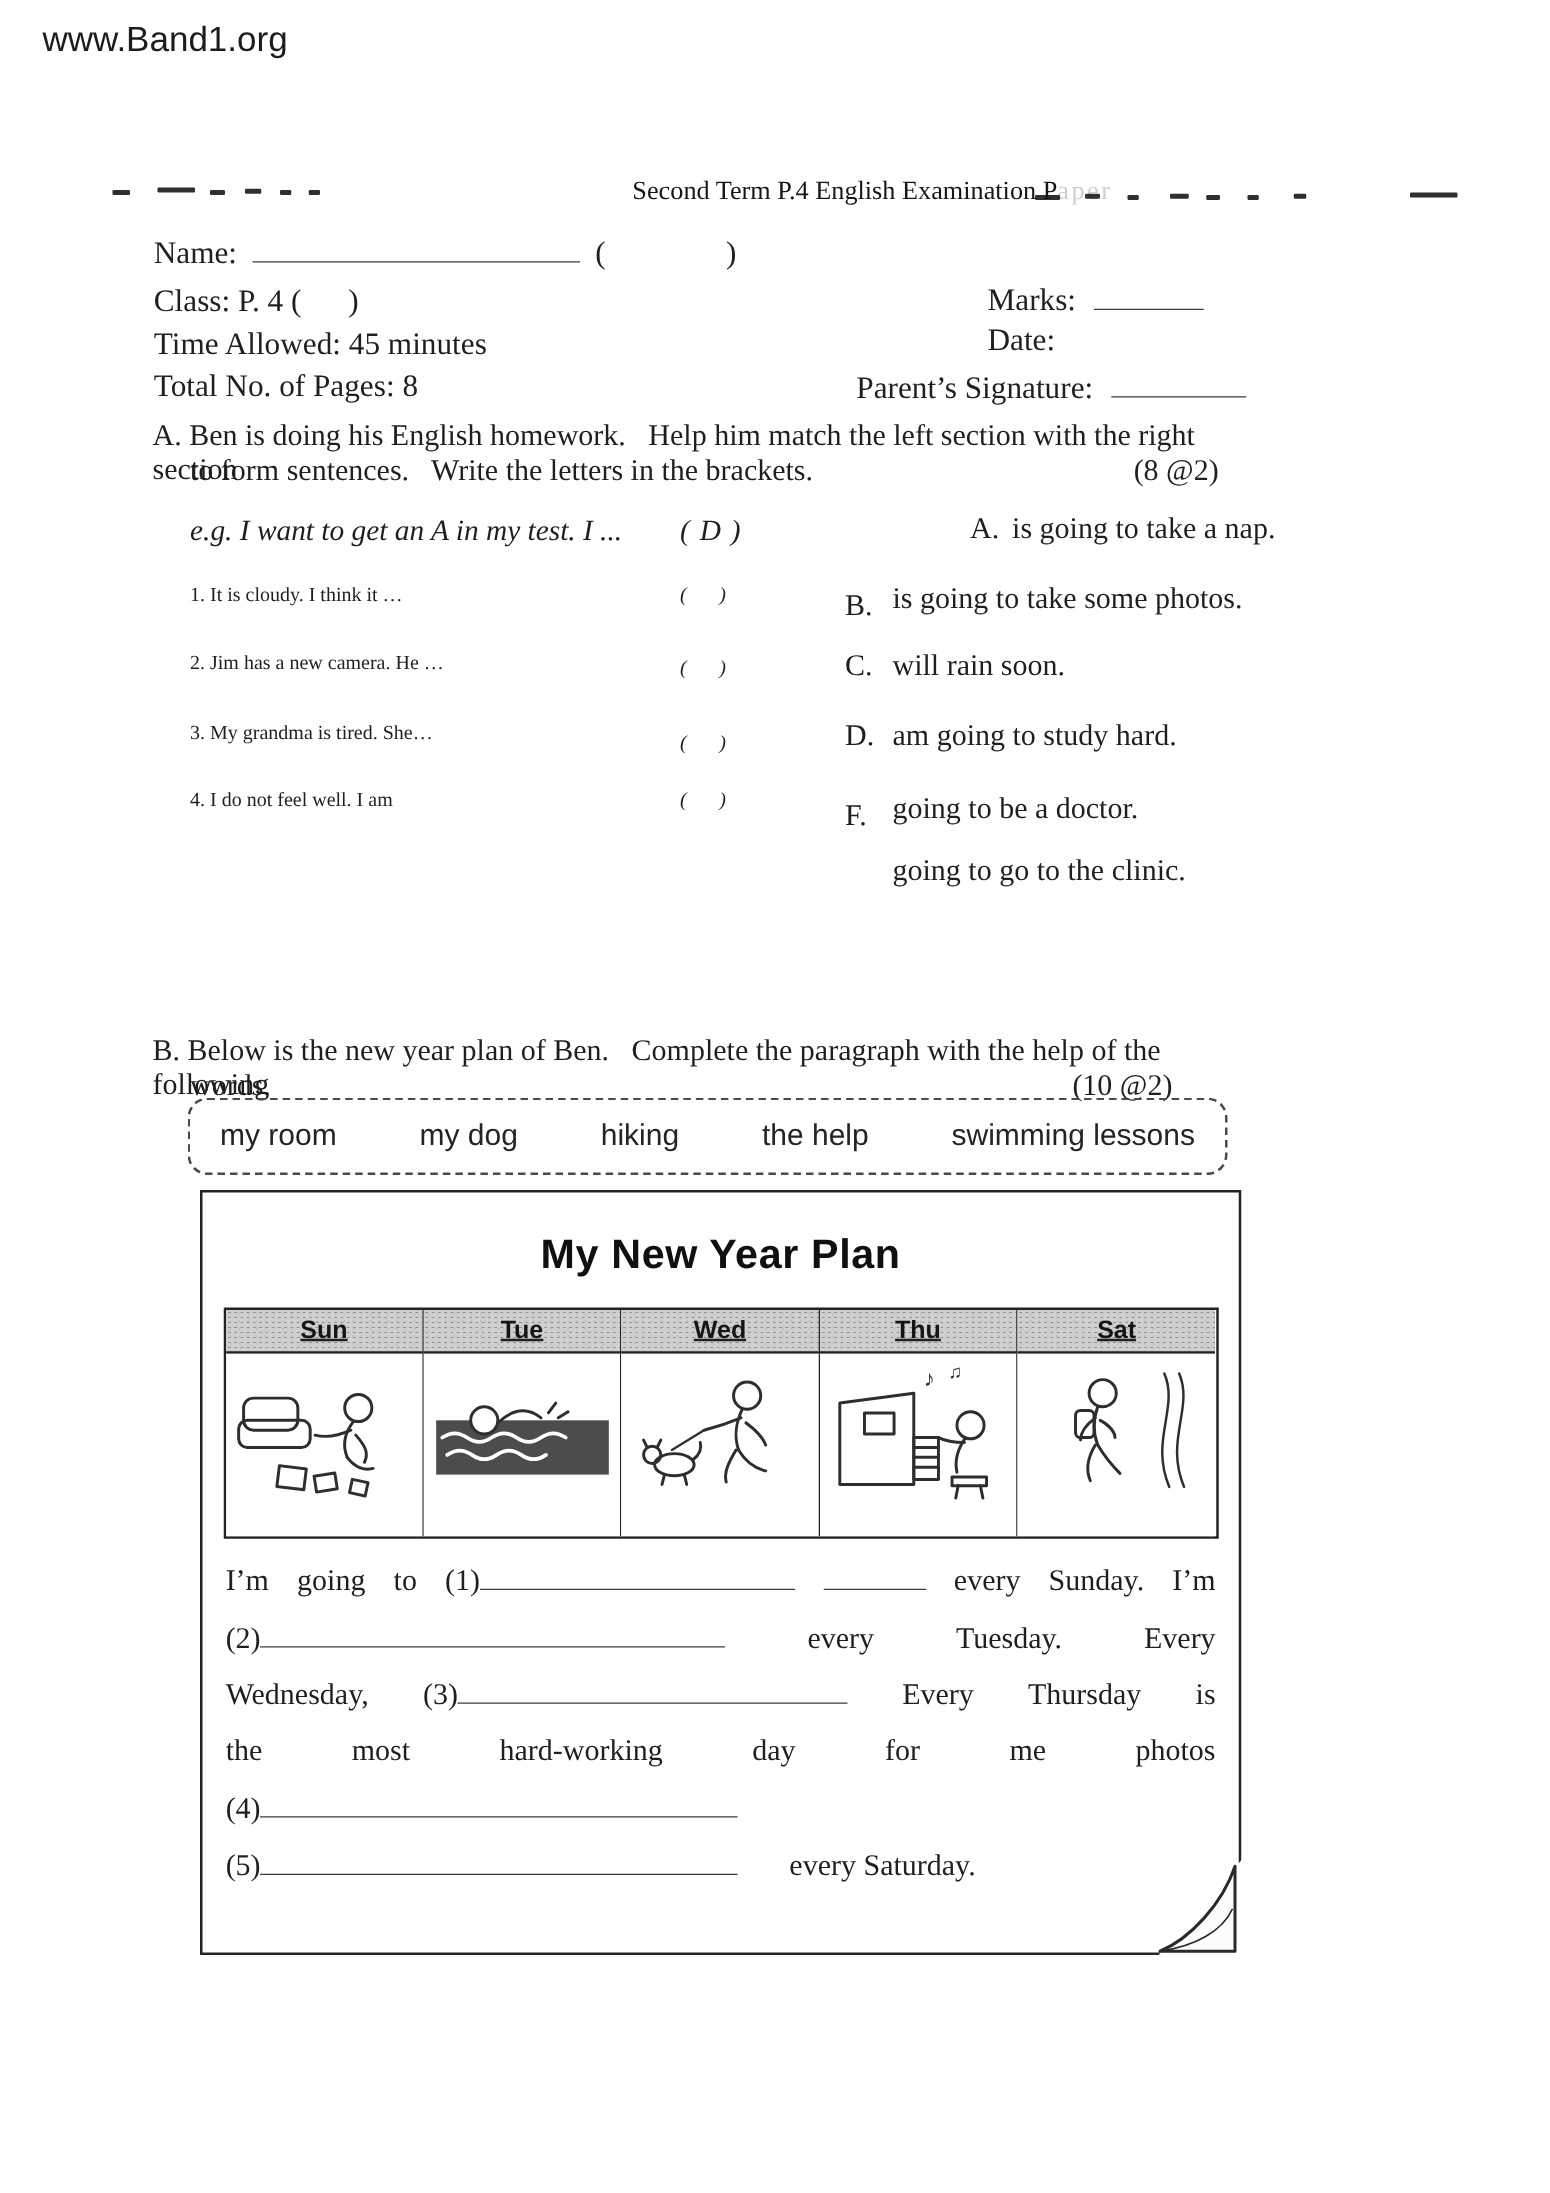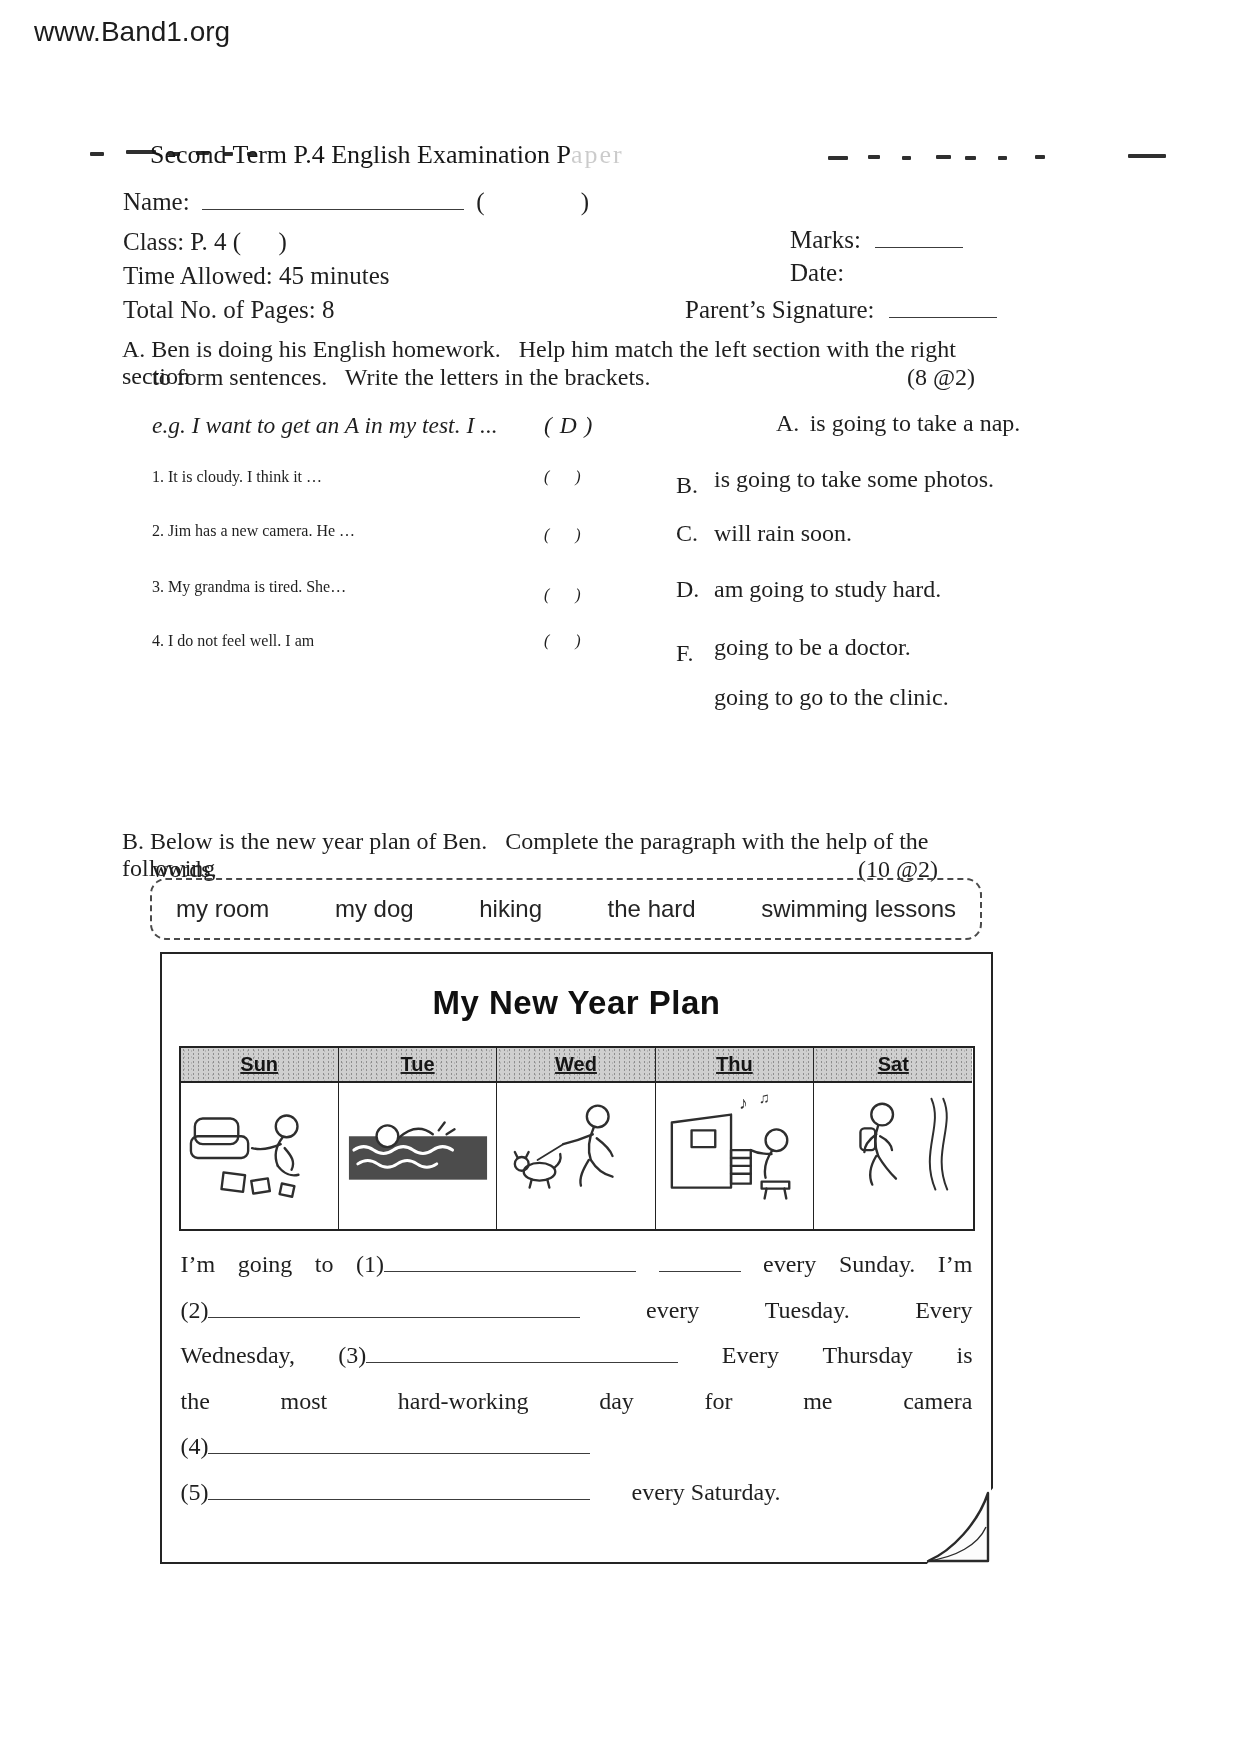--- a/index.html
+++ b/index.html
@@ -5,21 +5,21 @@
   html,body{margin:0;padding:0;background:#e8e8e8;}
   .page{position:relative;width:1240px;height:1754px;background:#ffffff;
         font-family:"Liberation Serif", serif;color:#1f1f1f;overflow:hidden;}
   .abs{position:absolute;}
   .pre{white-space:pre-wrap;}
   .t24{font-size:24px;}
   .t25{font-size:25px;}
   .blank{display:inline-block;height:0.85em;border-bottom:1.7px solid #3c3c3c;}
   .watermark{left:34px;top:16px;font-family:"Liberation Sans", sans-serif;
              font-size:28px;color:#1c1c1c;}
-  .title{left:150px;top:140px;width:740px;text-align:left;font-size:26px;color:#161616;}
+  .title{left:150px;top:140px;width:740px;text-align:right;font-size:21px;color:#161616;}
   .faded{opacity:0.22;letter-spacing:2px;}
   .dash{position:absolute;height:3.5px;background:#2f2f2f;border-radius:1px;}
   
   .mrow{position:absolute;left:152px;width:620px;font-size:16px;white-space:nowrap;}
   .mrow .br{position:absolute;left:392px;font-style:italic;letter-spacing:1px;white-space:pre;}
   .mrow.eg{font-style:italic;font-size:23.5px;}
   .orow{position:absolute;left:676px;width:440px;font-size:24px;white-space:nowrap;}
   .orow .lbl{display:inline-block;width:32px;}
   .orow.drop .lbl{transform:translateY(6px);}
   .aline2{display:flex;justify-content:space-between;gap:28px;}
@@ -154,21 +154,21 @@
   <div class="abs t24 pre" style="left:122px;top:828px;width:860px;">B. Below is the new year plan of Ben.   Complete the paragraph with the help of the following</div>
   <div class="abs t24 aline2" style="left:152px;top:856px;width:786px;">
     <span>words.</span>
     <span>(10 @2)</span>
   </div>
 
   <div class="abs wordbank">
     <span>my room</span>
     <span>my dog</span>
     <span>hiking</span>
-    <span>the hard</span>
+    <span>the help</span>
     <span>swimming lessons</span>
   </div>
 
   <div class="planbox">
     <div class="plan-title">My New Year Plan</div>
 
     <div class="plan-table">
       <div class="day-cell">Sun</div>
       <div class="day-cell">Tue</div>
       <div class="day-cell">Wed</div>
@@ -278,21 +278,21 @@
         <span>Thursday</span>
         <span>is</span>
       </div>
       <div class="pline">
         <span>the</span>
         <span>most</span>
         <span>hard-working</span>
         <span>day</span>
         <span>for</span>
         <span>me</span>
-        <span>camera</span>
+        <span>photos</span>
       </div>
       <div class="pline left">
         <span class="bgroup">
             <span>(4)</span>
             <span class="blank" style="width:382px;"></span>
           </span>
       </div>
       <div class="pline left">
         <span class="bgroup">
             <span>(5)</span>

